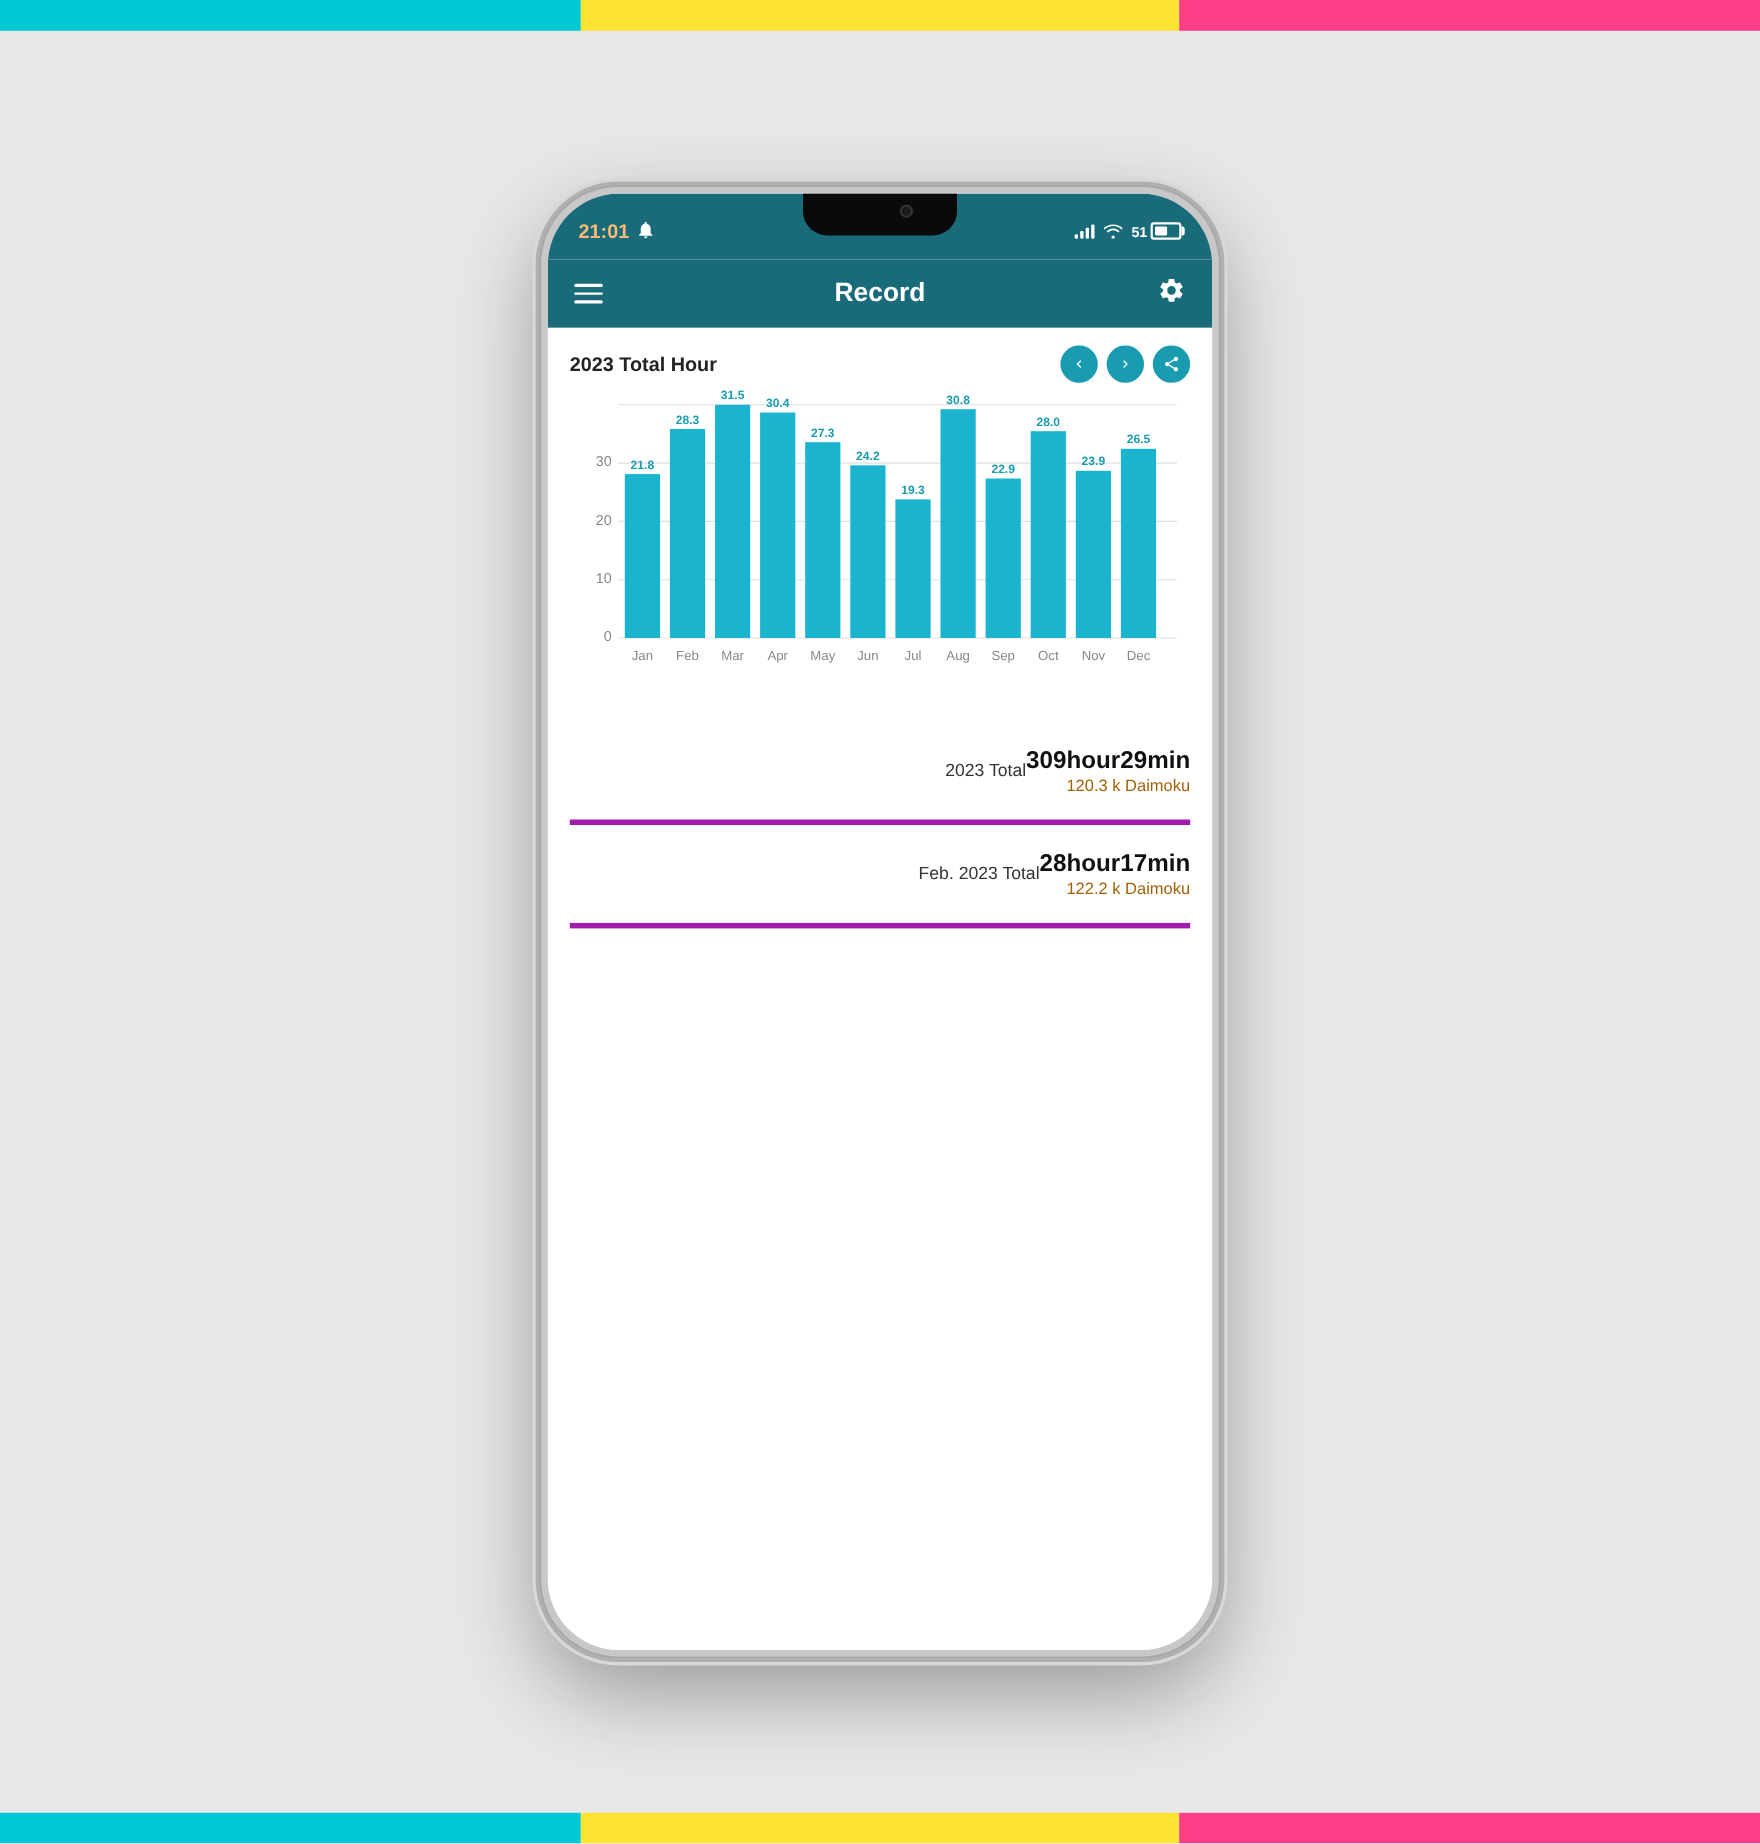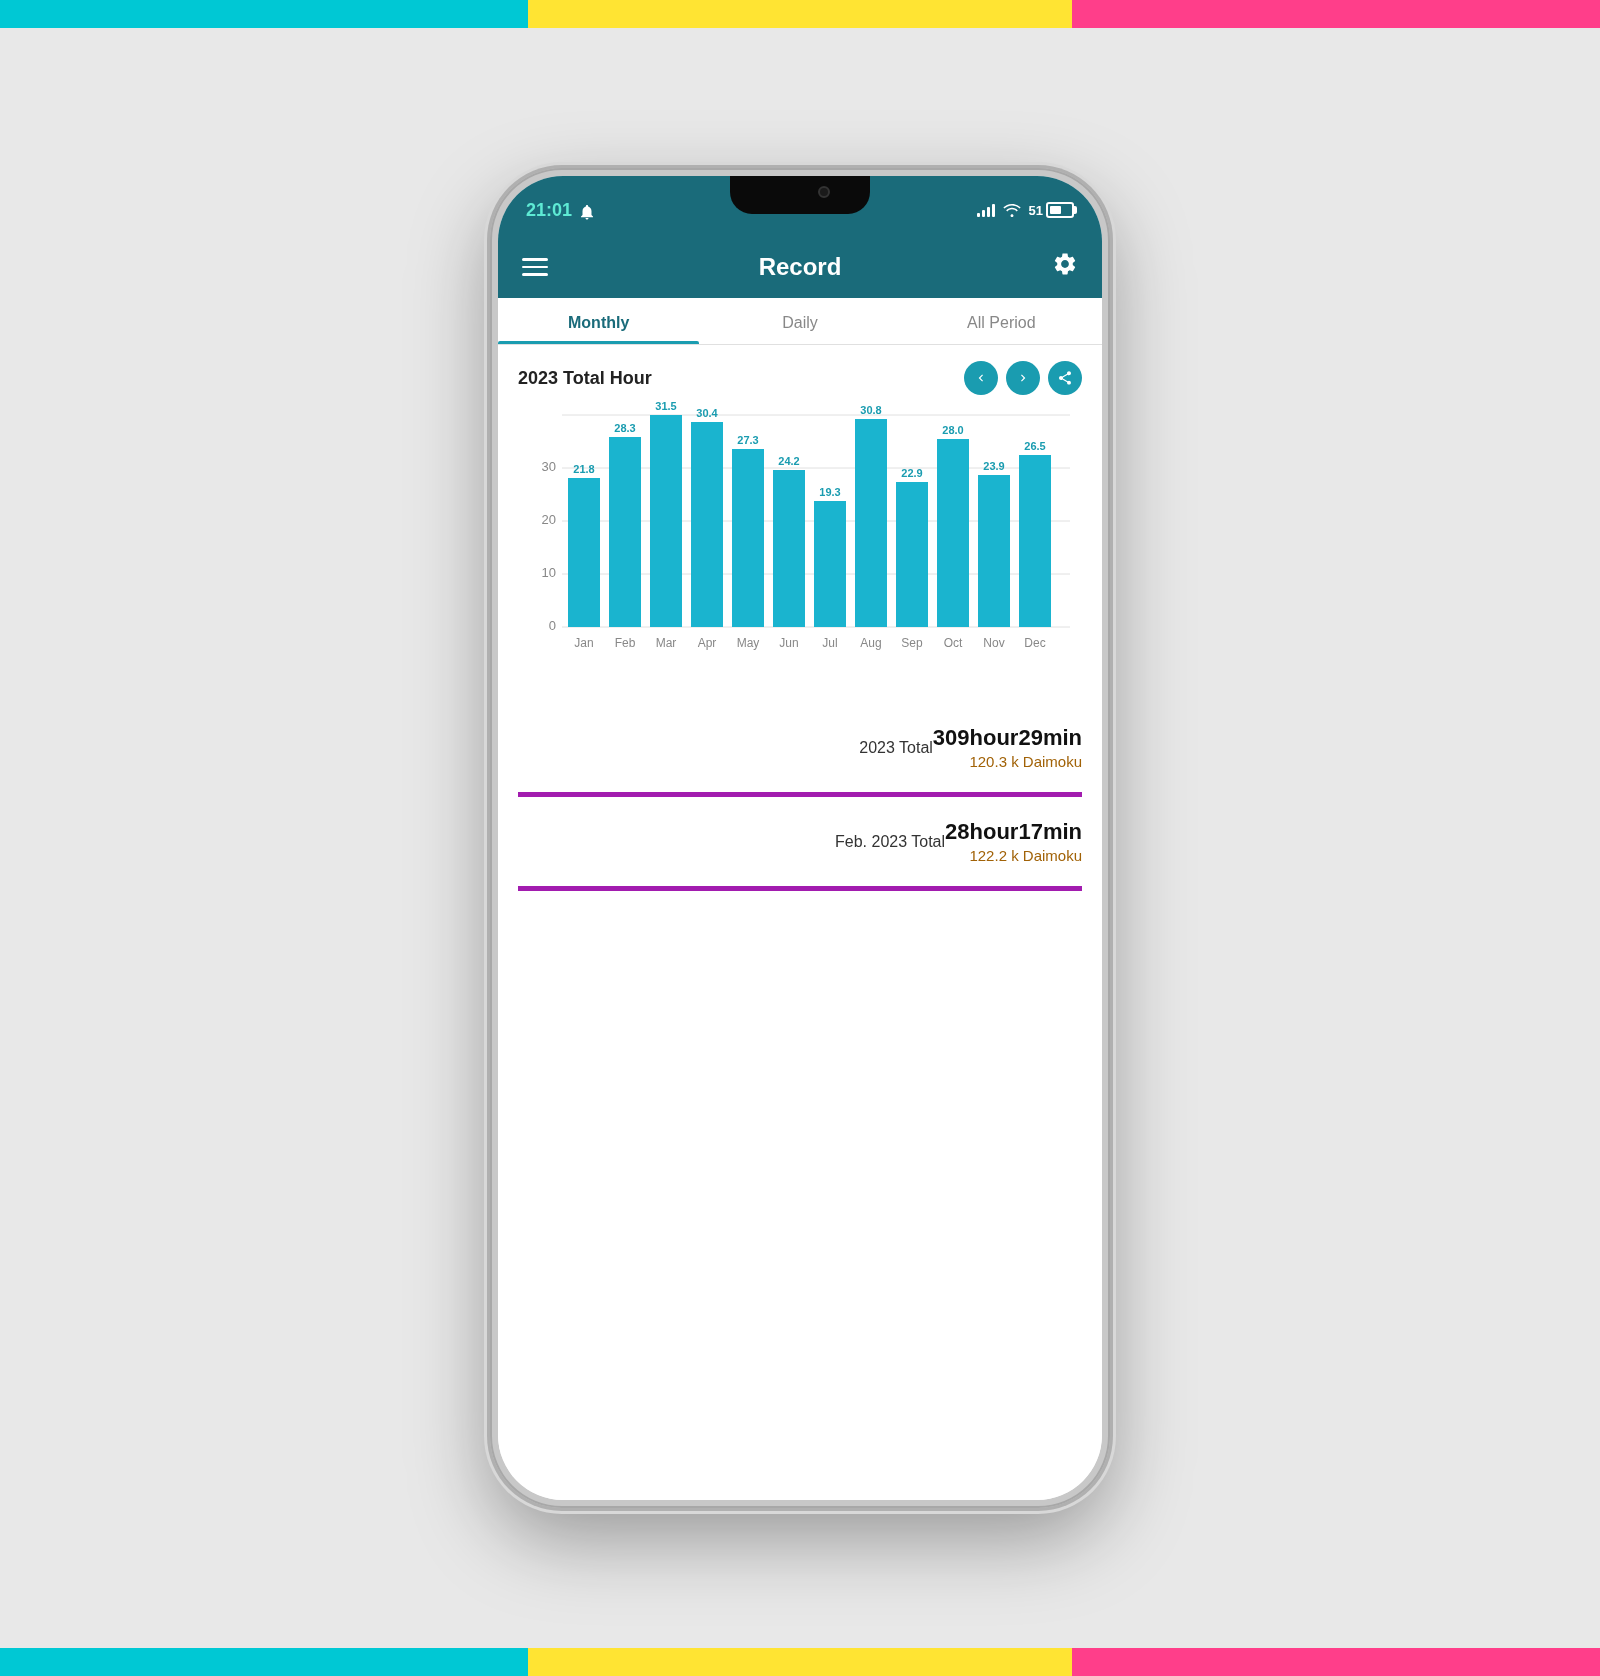--- a/index.html
+++ b/index.html
@@ -73,25 +73,25 @@
       height: 60px;
       display: flex;
       align-items: center;
       justify-content: space-between;
       padding: 0 28px;
       padding-top: 8px;
       position: relative;
     }
 
     .status-time {
-      color: #5eead4;
+      color: #fdba74;
       font-size: 18px;
       font-weight: 600;
       display: flex;
-      align-items: flex-end;
+      align-items: flex-start;
       gap: 6px;
     }
 
     .bell-icon {
       width: 18px;
       height: 18px;
     }
 
     .notch {
       position: absolute;
@@ -413,31 +413,20 @@
             <span></span>
           </div>
           <span class="header-title">Record</span>
           <div class="gear-icon">
             <svg width="26" height="26" viewBox="0 0 24 24" fill="white">
               <path d="M19.14 12.94c.04-.3.06-.61.06-.94 0-.32-.02-.64-.07-.94l2.03-1.58c.18-.14.23-.41.12-.61l-1.92-3.32c-.12-.22-.37-.29-.59-.22l-2.39.96c-.5-.38-1.03-.7-1.62-.94l-.36-2.54c-.04-.24-.24-.41-.48-.41h-3.84c-.24 0-.43.17-.47.41l-.36 2.54c-.59.24-1.13.57-1.62.94l-2.39-.96c-.22-.08-.47 0-.59.22L2.74 8.87c-.12.21-.08.47.12.61l2.03 1.58c-.05.3-.09.63-.09.94s.02.64.07.94l-2.03 1.58c-.18.14-.23.41-.12.61l1.92 3.32c.12.22.37.29.59.22l2.39-.96c.5.38 1.03.7 1.62.94l.36 2.54c.05.24.24.41.48.41h3.84c.24 0 .44-.17.47-.41l.36-2.54c.59-.24 1.13-.56 1.62-.94l2.39.96c.22.08.47 0 .59-.22l1.92-3.32c.12-.22.07-.47-.12-.61l-2.01-1.58zM12 15.6c-1.98 0-3.6-1.62-3.6-3.6s1.62-3.6 3.6-3.6 3.6 1.62 3.6 3.6-1.62 3.6-3.6 3.6z"></path>
             </svg>
           </div>
         </div>
 
-        <div class="tab-bar">
-          <div class="tab-item active">
-            <span>Monthly</span>
-          </div>
-          <div class="tab-item">
-            <span>Daily</span>
-          </div>
-          <div class="tab-item">
-            <span>All Period</span>
-          </div>
-        </div>
 
         <div class="content-area">
 
           <div class="chart-section">
             <div class="chart-header">
               <span class="chart-title">2023 Total Hour</span>
               <div class="nav-btn">
                 <svg viewBox="0 0 24 24">
                     <path d="M15.41 16.59L10.83 12l4.58-4.59L14 6l-6 6 6 6z"></path>
                   </svg>

